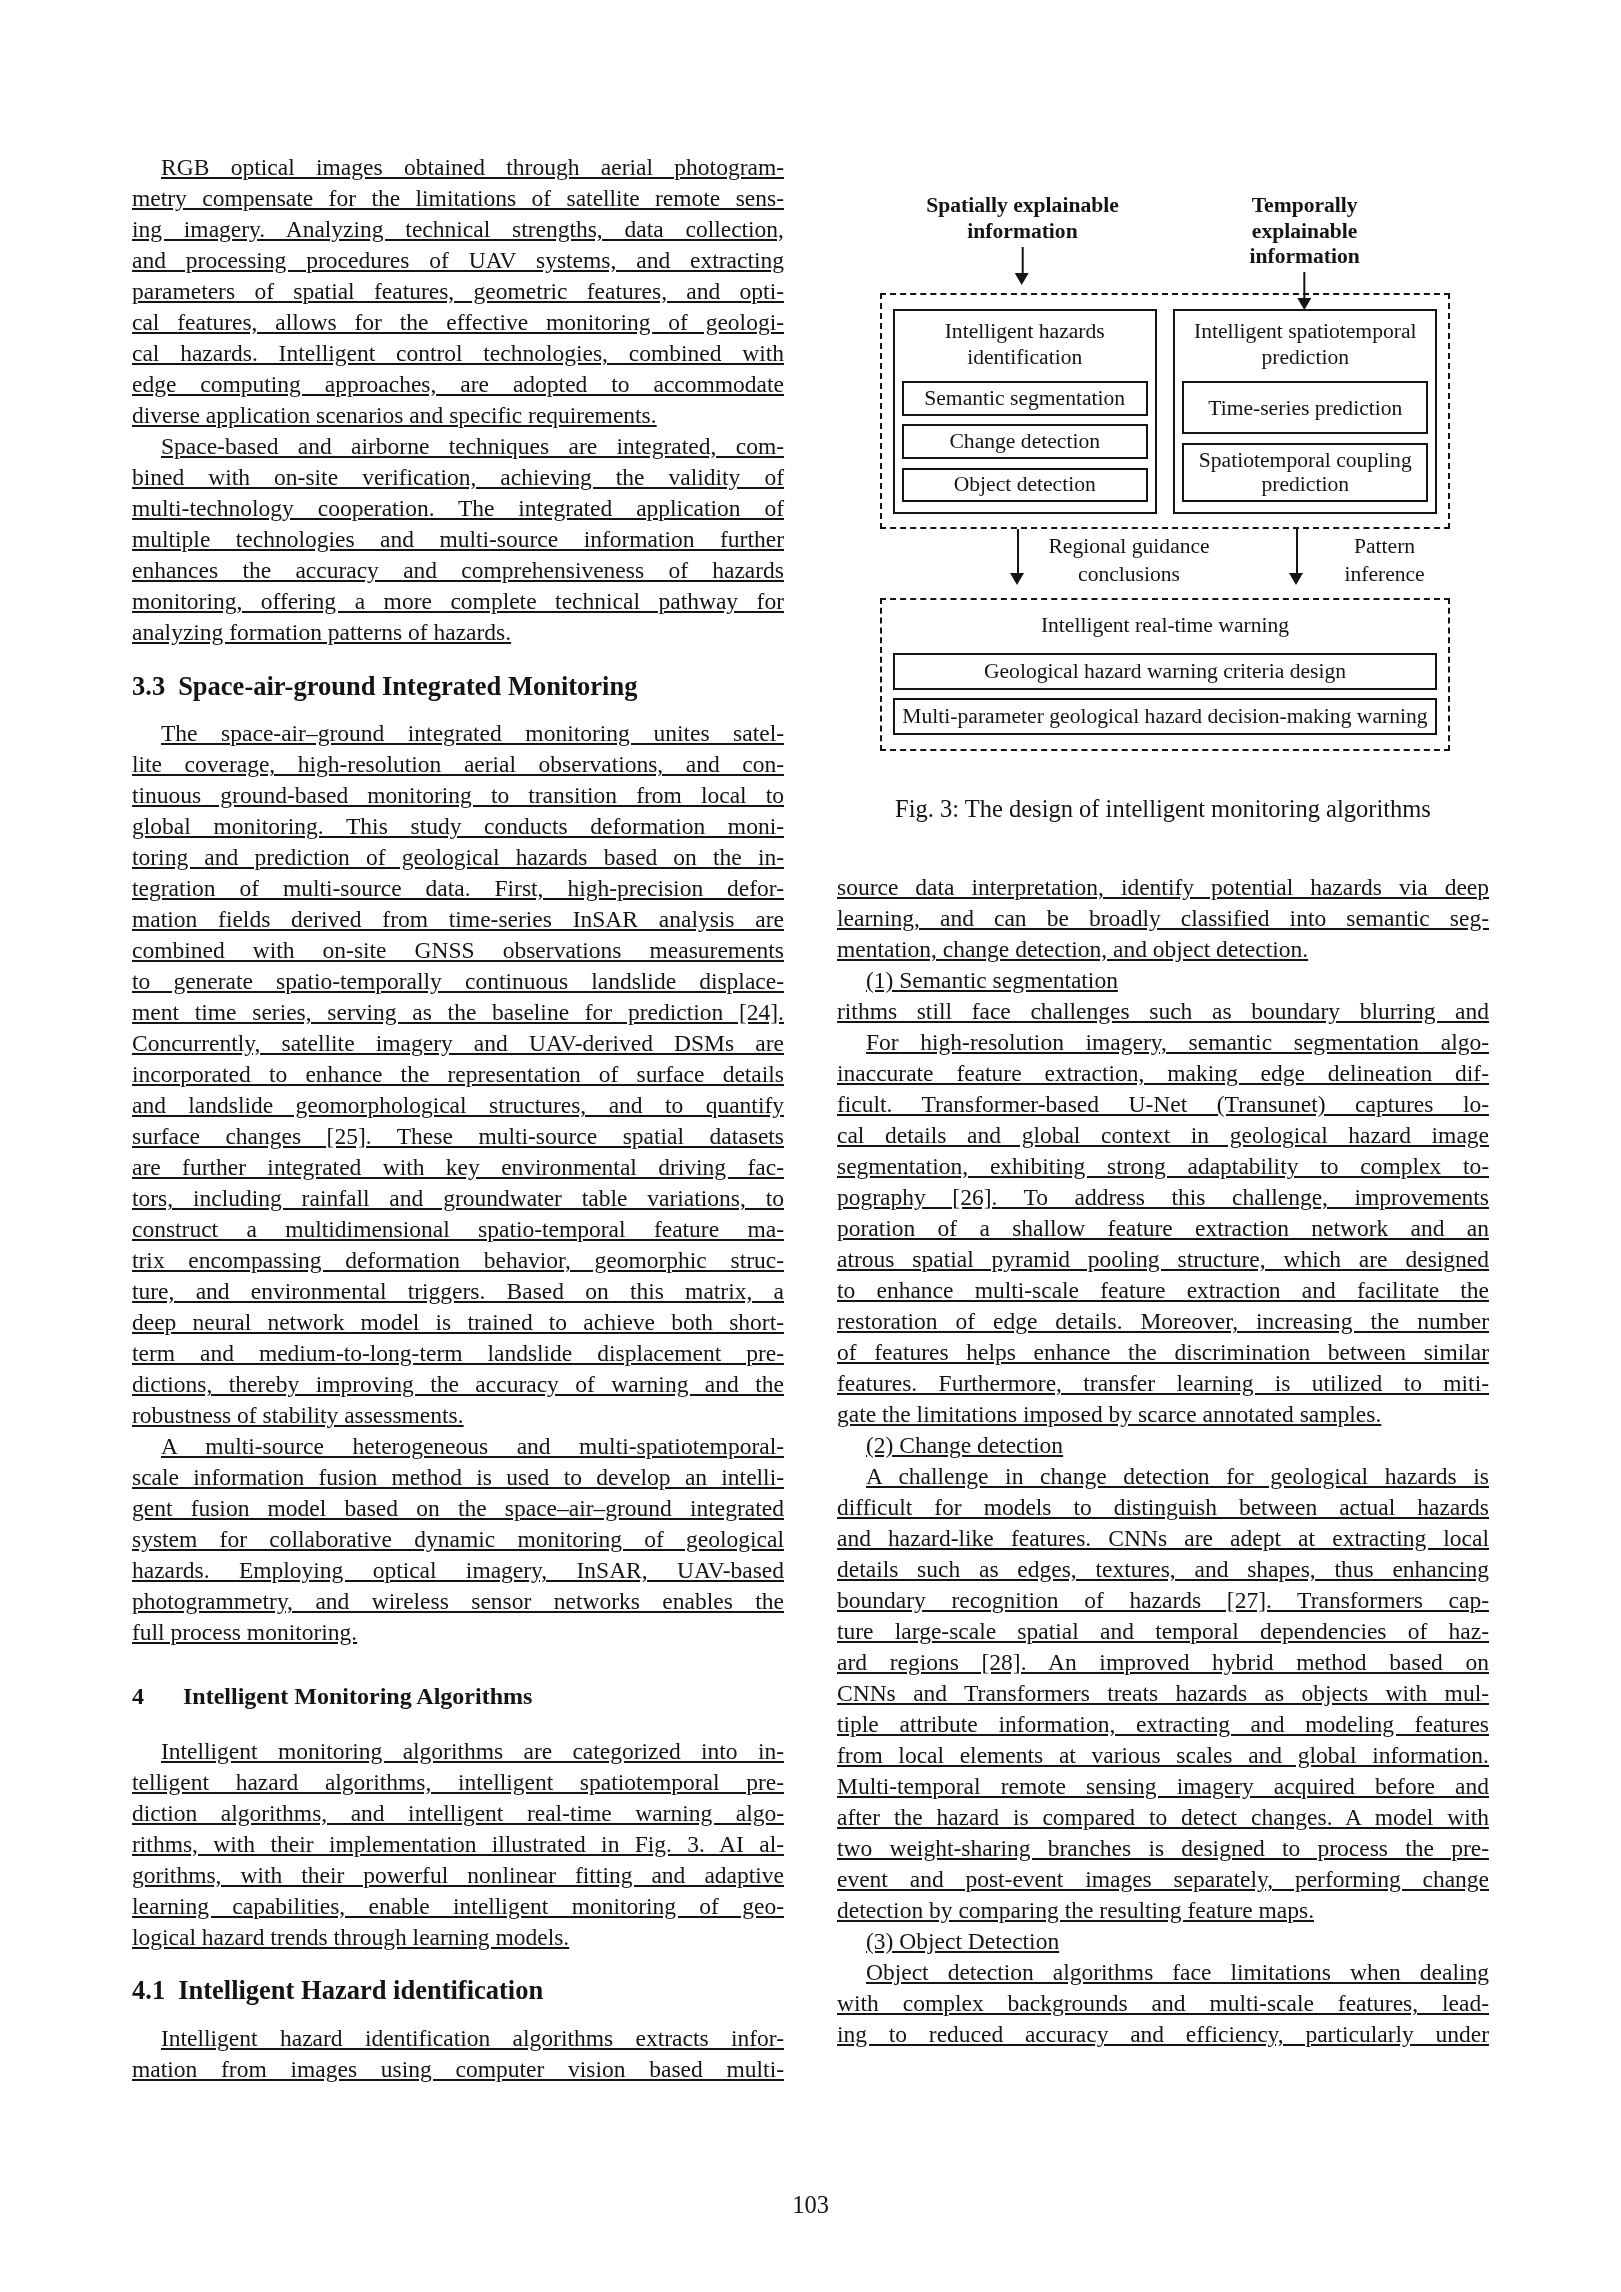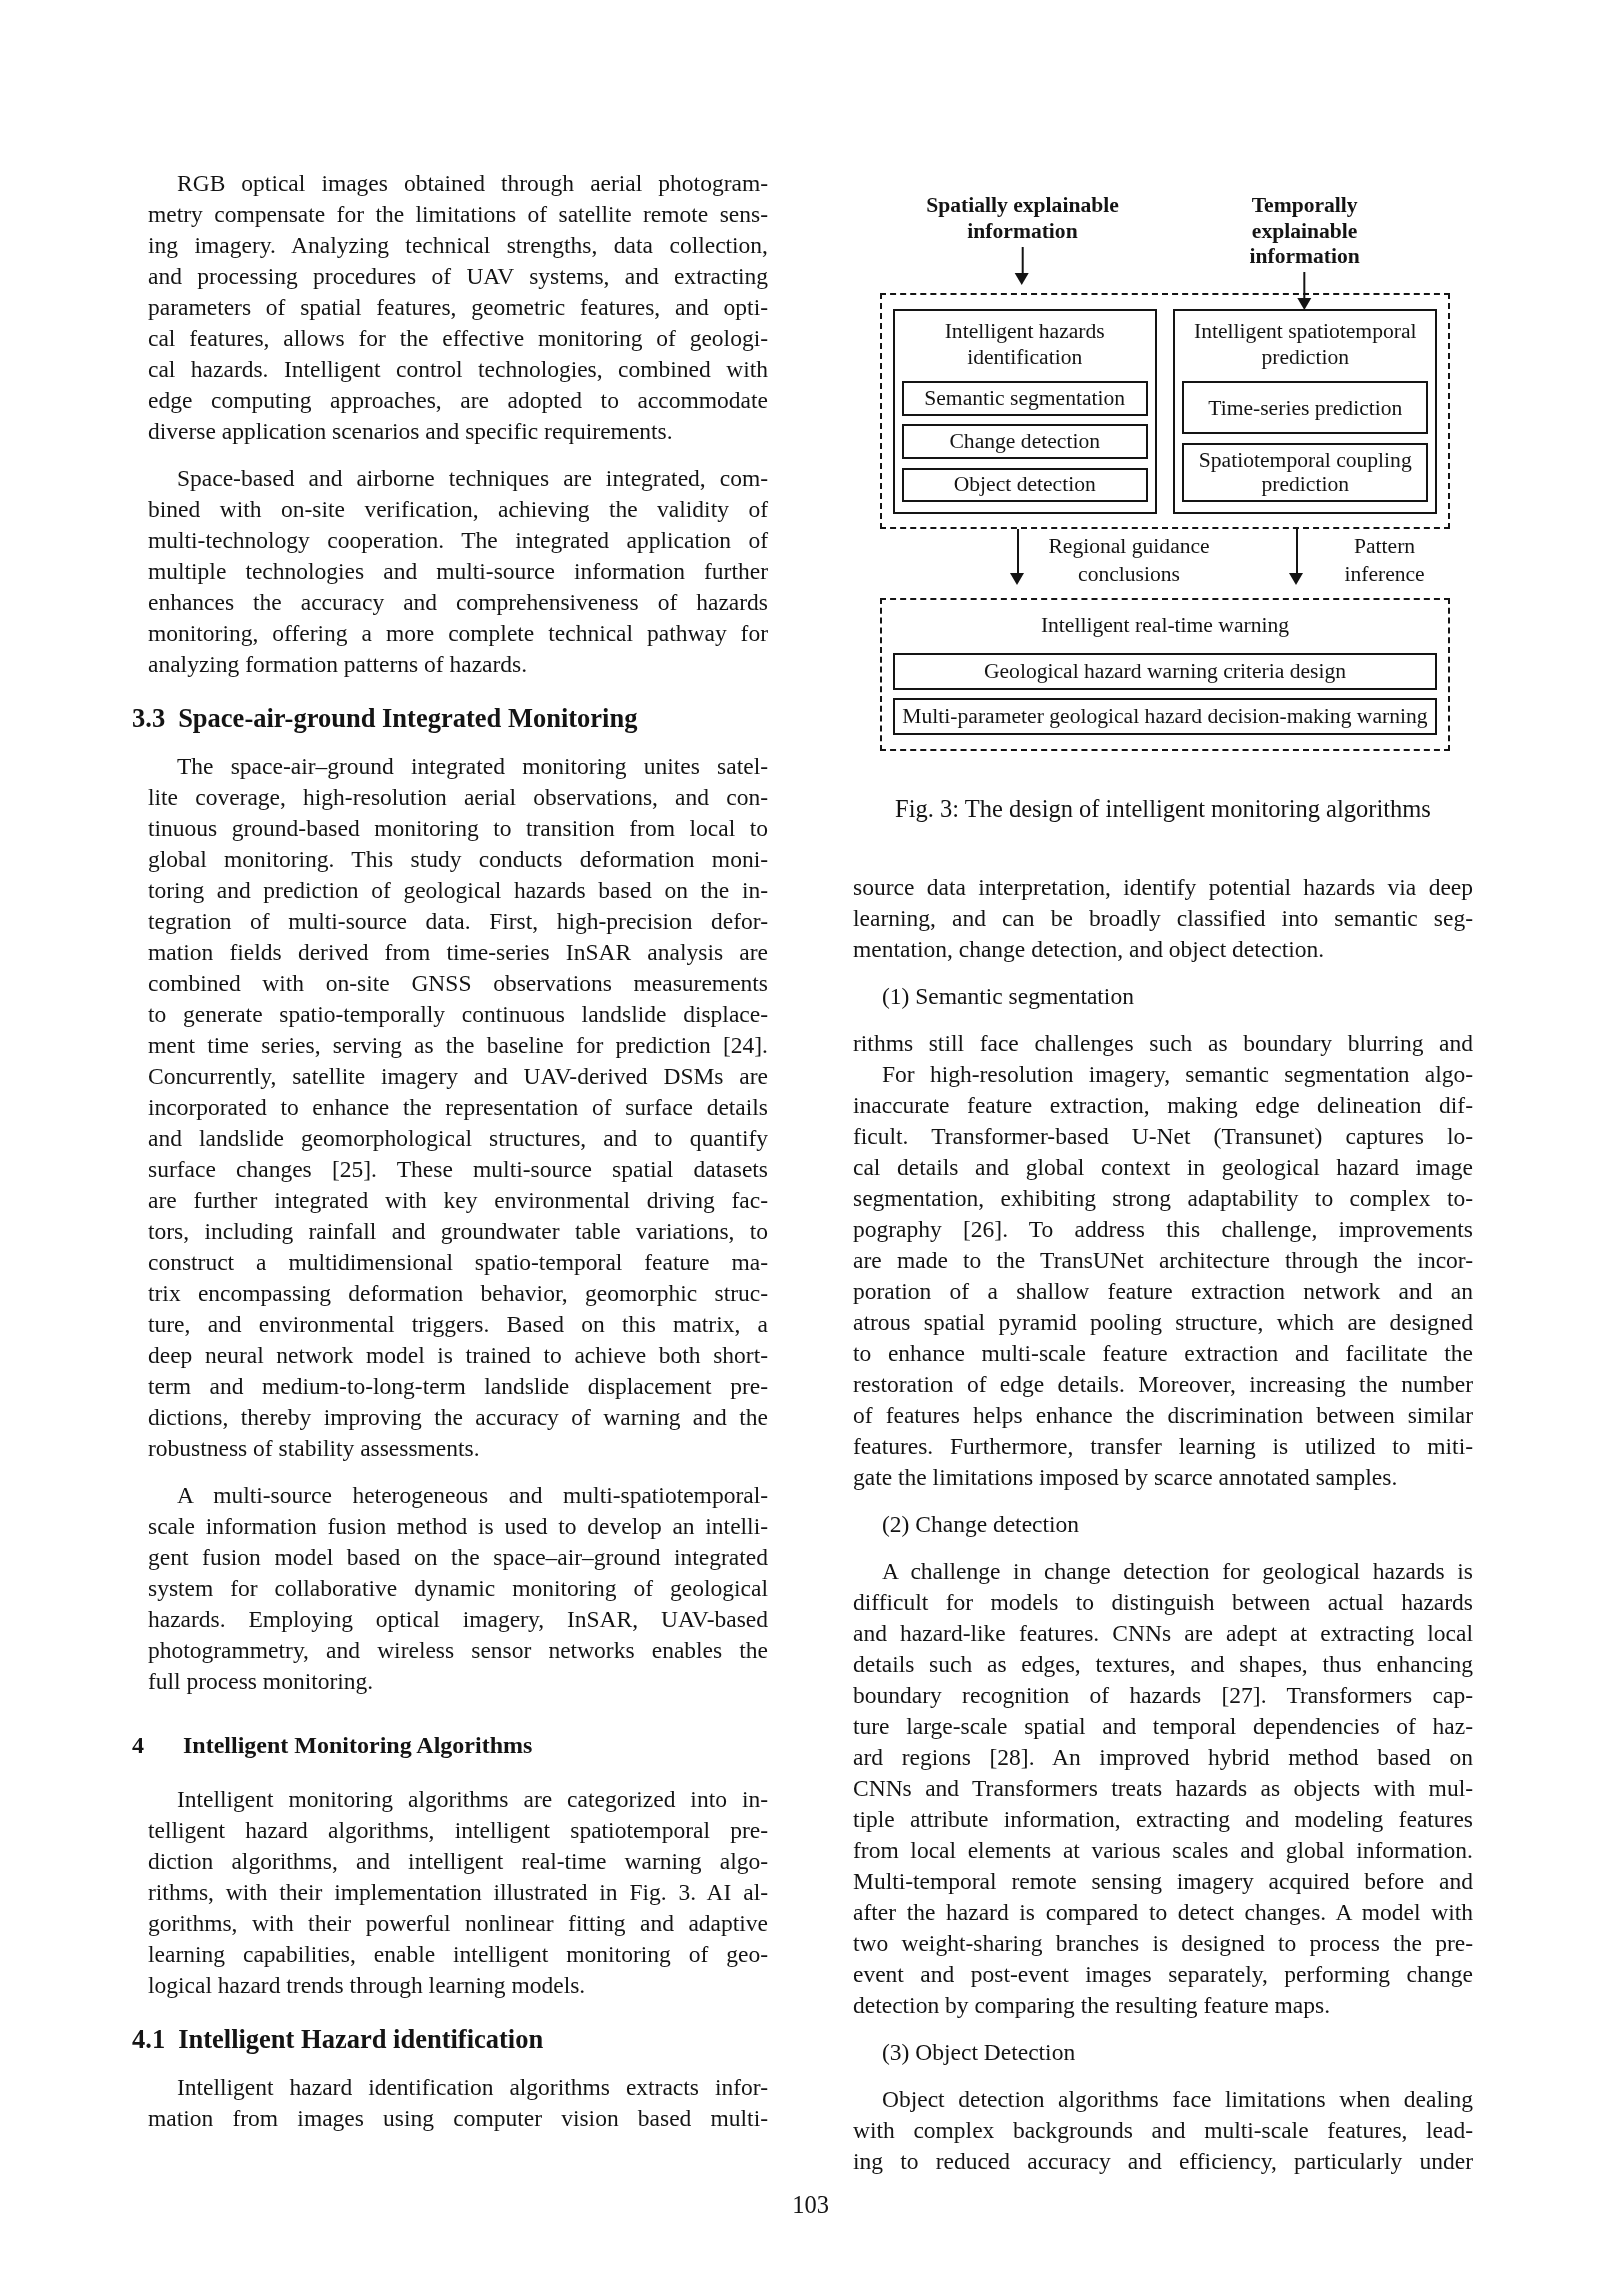--- a/index.html
+++ b/index.html
@@ -9,21 +9,21 @@
     background:#ffffff;
     font-family:"Liberation Serif","DejaVu Serif",serif;
     color:#141414;
     overflow:hidden;
   }
   .col{position:absolute;top:152px;width:652px;}
   .col-left{left:132px;}
   .col-right{left:837px;}
 
   
-  .para{margin:16px;}
+  .para{margin:0;text-decoration:underline;}
   .line{
     font-size:23.5px;line-height:31px;
     text-align:justify;text-align-last:justify;
     white-space:normal;
   }
   .line.indent{text-indent:29px;}
   .line.last{text-align-last:left;}
 
   .h-sub{font-weight:bold;font-size:26.5px;line-height:33px;margin:21.6px 0 15.7px;}
   .h-sub .hnum{margin-right:13px;}
@@ -213,21 +213,20 @@
           <div class="line indent last">(1) Semantic segmentation</div>
         </div>
         <div class="para">
           <div class="line">rithms still face challenges such as boundary blurring and</div>
           <div class="line indent">For high-resolution imagery, semantic segmentation algo-</div>
           <div class="line">inaccurate feature extraction, making edge delineation dif-</div>
           <div class="line">ficult. Transformer-based U-Net (Transunet) captures lo-</div>
           <div class="line">cal details and global context in geological hazard image</div>
           <div class="line">segmentation, exhibiting strong adaptability to complex to-</div>
           <div class="line">pography [26]. To address this challenge, improvements</div>
-          <div class="line">are made to the TransUNet architecture through the incor-</div>
           <div class="line">poration of a shallow feature extraction network and an</div>
           <div class="line">atrous spatial pyramid pooling structure, which are designed</div>
           <div class="line">to enhance multi-scale feature extraction and facilitate the</div>
           <div class="line">restoration of edge details. Moreover, increasing the number</div>
           <div class="line">of features helps enhance the discrimination between similar</div>
           <div class="line">features. Furthermore, transfer learning is utilized to miti-</div>
           <div class="line last">gate the limitations imposed by scarce annotated samples.</div>
         </div>
         <div class="para">
           <div class="line indent last">(2) Change detection</div>

